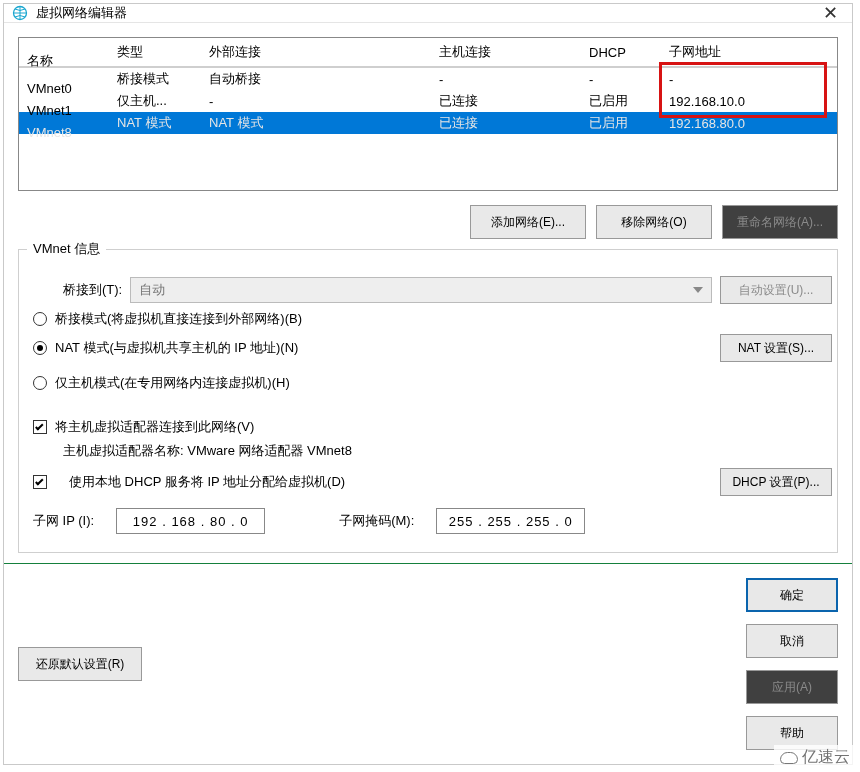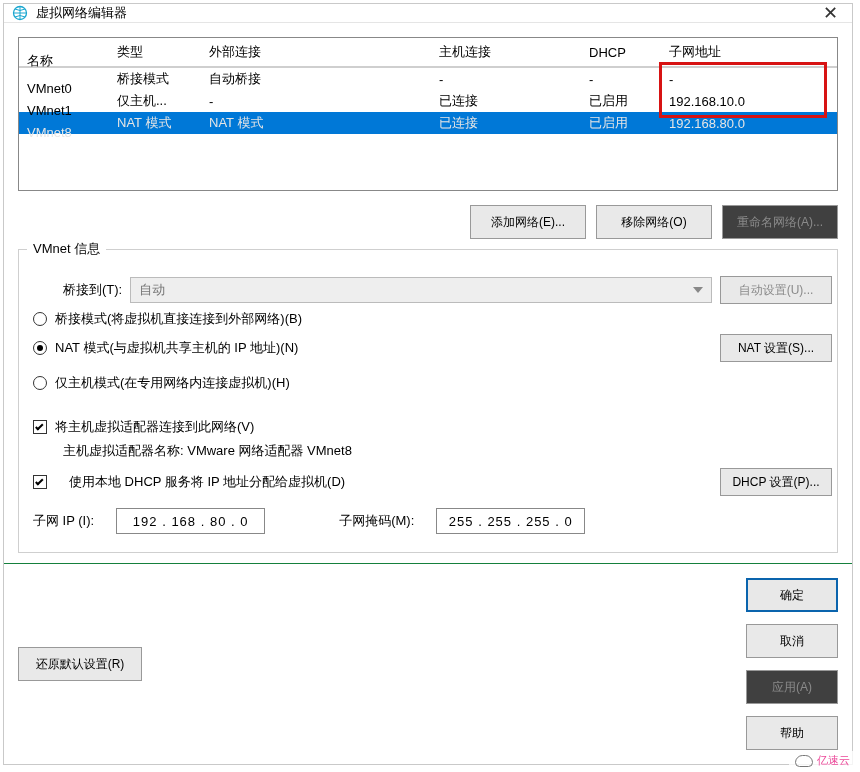--- a/index.html
+++ b/index.html
@@ -222,22 +222,22 @@
     background:#e8e8e8;
     border:2px solid #0a64ad;
   }
   
   .watermark {
     position:absolute;
     right:4px; bottom:2px;
     display:flex;
     align-items:center;
     gap:4px;
-    font-size:11px;
-    color:#ec4899;
+    font-size:16px;
+    color:#737373;
     background:rgba(255,255,255,0.8);
     padding: 2px 6px;
   }
   .cloud {
     width:18px; height:12px;
     border:1px solid #777;
     border-radius: 10px 10px 6px 6px;
     position:relative;
   }
 </style>

